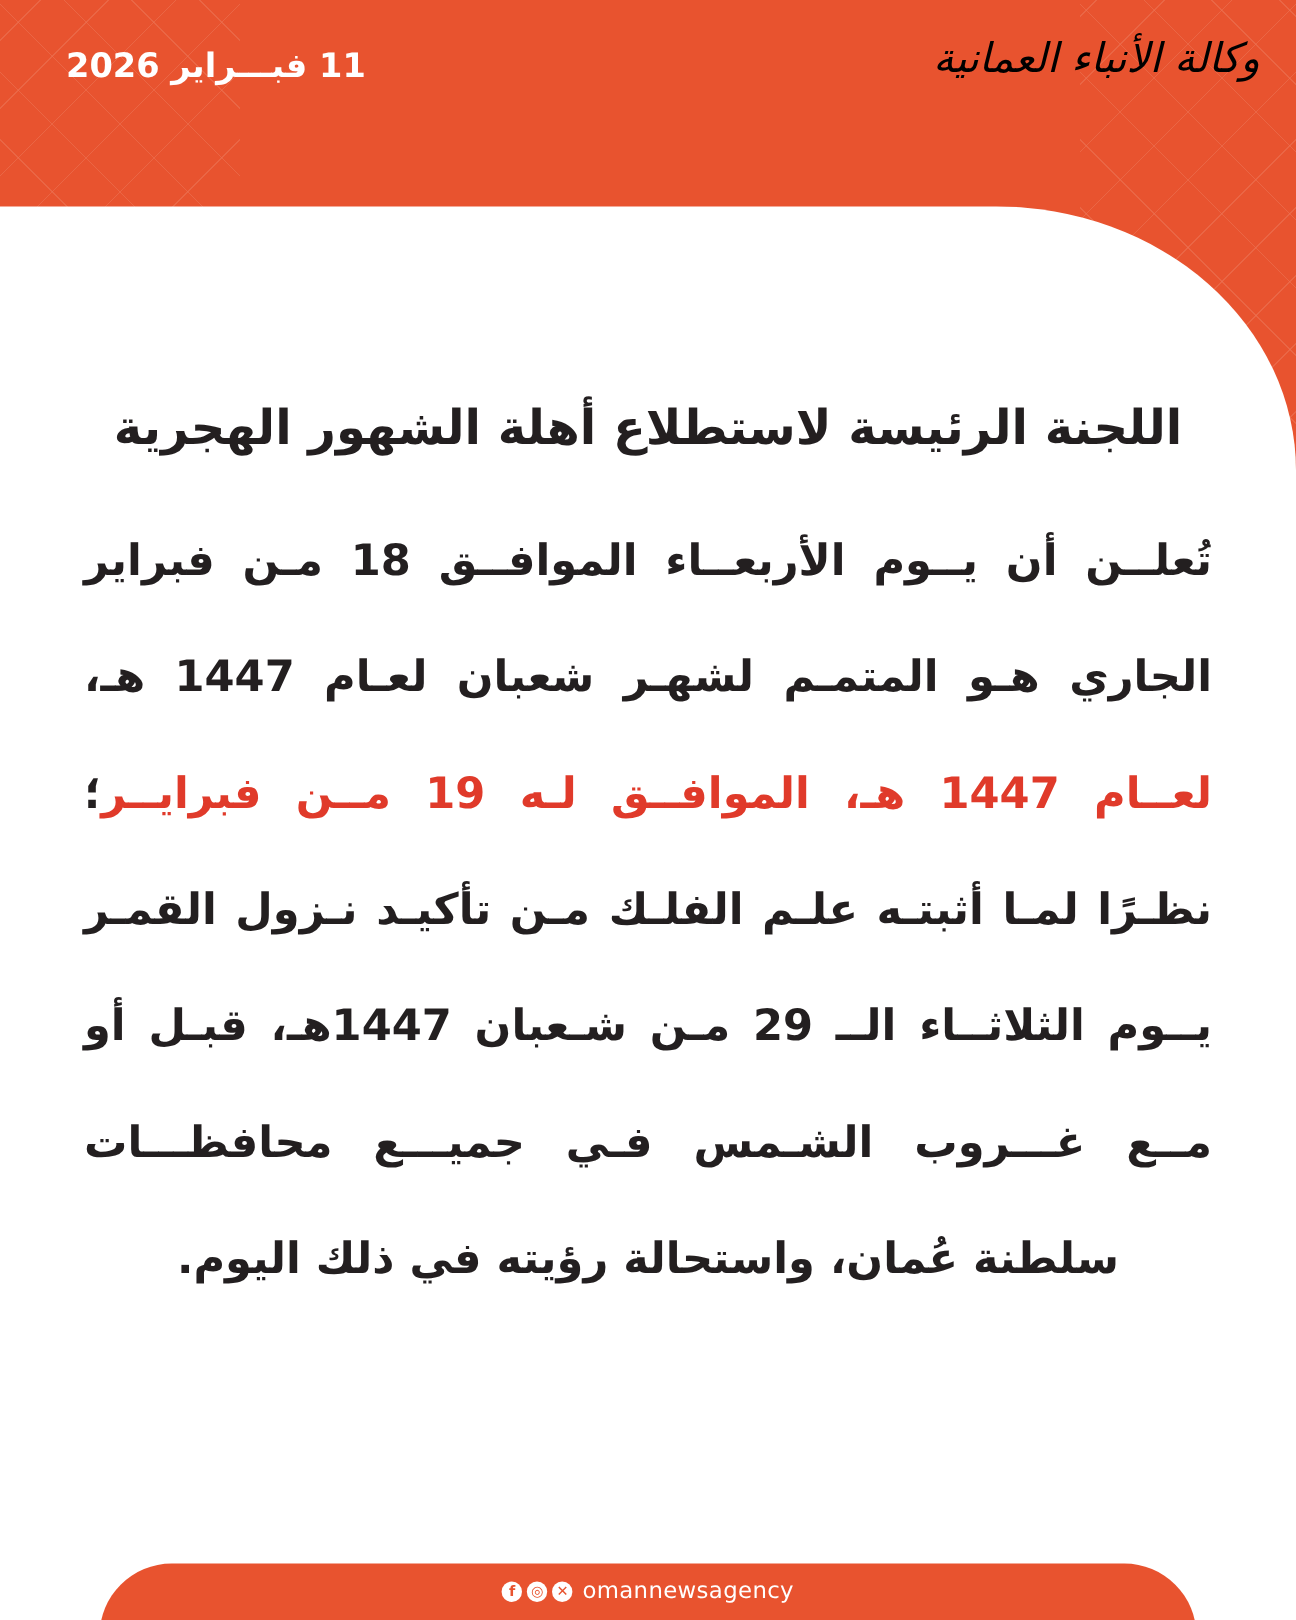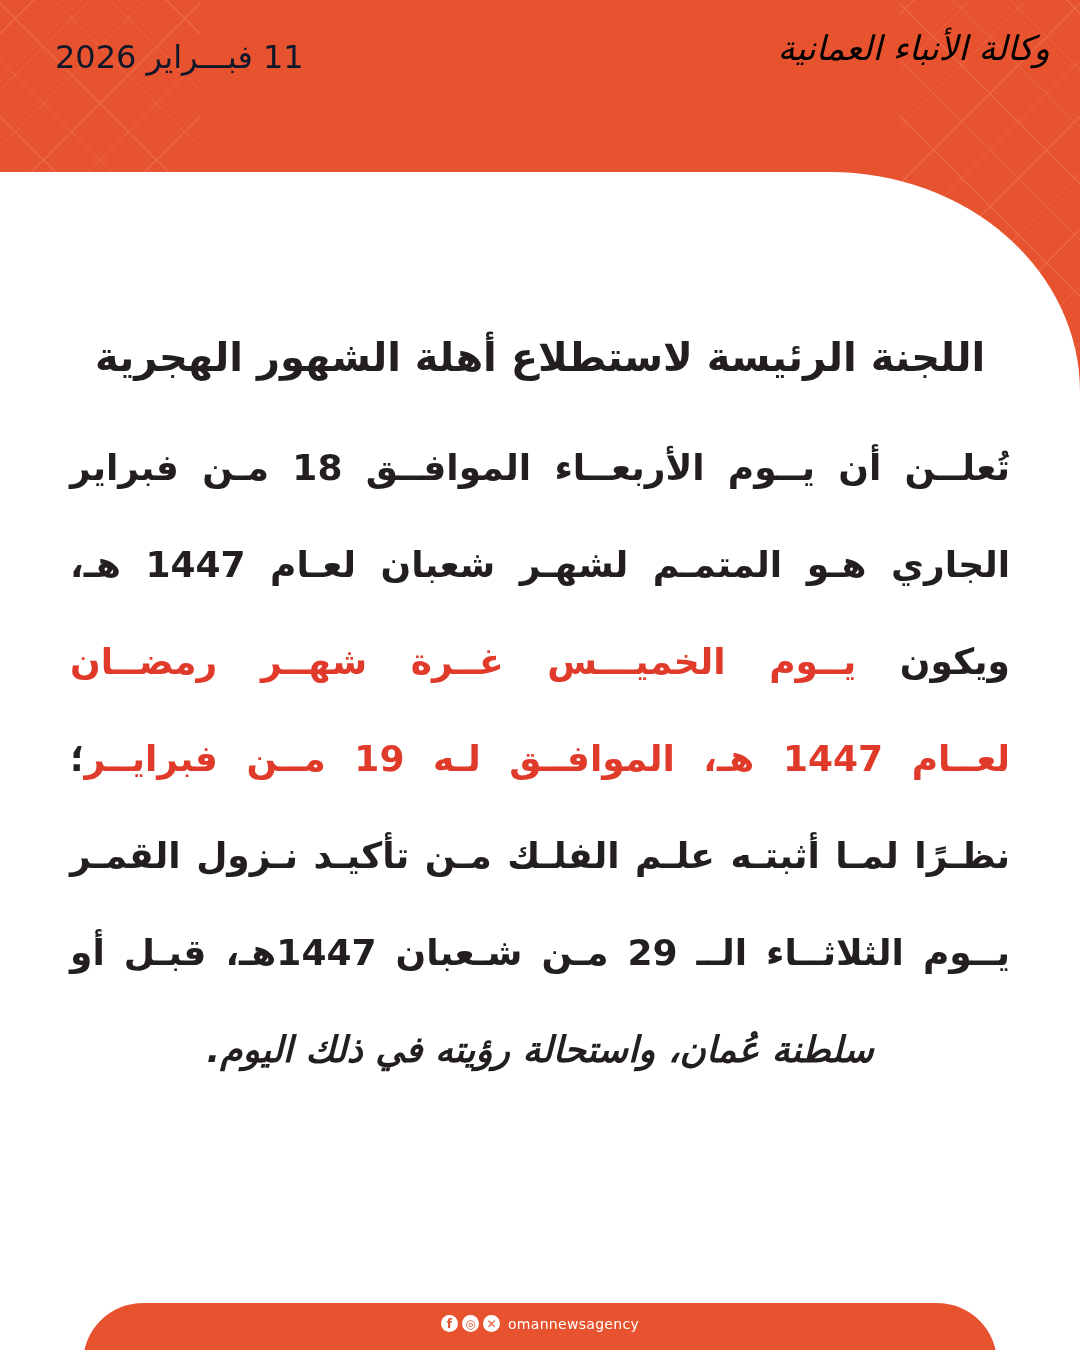--- a/index.html
+++ b/index.html
@@ -15,21 +15,21 @@
   .pattern {
     position: absolute; inset: 0; opacity: 0.18;
     background-image:
       repeating-linear-gradient(45deg, rgba(255,255,255,0.6) 0 1px, transparent 1px 40px),
       repeating-linear-gradient(-45deg, rgba(255,255,255,0.6) 0 1px, transparent 1px 40px);
   }
   .pattern.left { right: auto; width: 200px; }
   .pattern.right { left: auto; width: 180px; }
   .date {
     position: absolute; left: 55px; top: 38px;
-    color: #0f172a; font-weight: normal; font-size: 32px;
+    color: #ffffff; font-weight: bold; font-size: 28px;
     direction: rtl;
   }
   .logo {
     position: absolute; right: 30px; top: 28px;
     color: #000000; font-family: "DejaVu Serif", serif; font-size: 34px;
     direction: rtl; font-style: italic;
   }
   .panel {
     position: absolute; left: 0; top: 172px; width: 1080px; height: 1200px;
     background: #ffffff;
@@ -40,58 +40,58 @@
     direction: rtl; text-align: justify; text-align-last: justify;
     color: #231f20; font-weight: bold;
   }
   .title {
     text-align: left; text-align-last: center;
     font-size: 40px; line-height: 64px; margin: 0 0 30px 0;
   }
   .line {
     font-size: 36px; line-height: 97px; height: 97px; white-space: nowrap;
   }
-  .line.last { text-align: left; text-align-last: center; font-style: italic; }
+  .line.last { text-align: left; text-align-last: center; }
   .red { color: #e03a2a; }
   .footer {
     position: absolute; left: 83px; top: 1303px; width: 914px; height: 80px;
     background: #e8532f; border-radius: 60px 60px 0 0;
   }
   .social {
     position: absolute; left: 0; right: 0; top: 12px;
     display: flex; justify-content: center; align-items: center; gap: 4px;
     color: #ffffff;
   }
   .icon {
     width: 17px; height: 17px; border-radius: 50%; background: #ffffff;
     color: #e8532f; font-size: 12px; font-weight: bold;
     display: inline-flex; align-items: center; justify-content: center;
   }
-  .handle { font-size: 14px; margin-left: 4px; letter-spacing: 0.3px; }
+  .handle { font-size: 19px; margin-left: 4px; letter-spacing: 0.3px; }
 </style>
 </head>
 <body>
 
 <div class="header">
   <div class="pattern left"></div>
   <div class="pattern right"></div>
   <div class="date">11 فبـــراير 2026</div>
   <div class="logo">وكالة الأنباء العمانية</div>
 </div>
 
 <div class="panel"></div>
 
 <div class="content">
   <div class="title">اللجنة الرئيسة لاستطلاع أهلة الشهور الهجرية</div>
   <div class="line">تُعلــن أن يــوم الأربعــاء الموافــق 18 مـن فبراير</div>
   <div class="line">الجاري هـو المتمـم لشهـر شعبان لعـام 1447 هـ،</div>
-  <div class="line"><span>ويكون </span><span class="red">يــوم الخميـــس غــرة شهــر رمضــان</span></div>
   <div class="line"><span class="red">لعــام 1447 هـ، الموافــق لـه 19 مــن فبرايــر</span><span>؛</span></div>
   <div class="line">نظـرًا لمـا أثبتـه علـم الفلـك مـن تأكيـد نـزول القمـر</div>
   <div class="line">يــوم الثلاثــاء الــ 29 مـن شـعبان 1447هـ، قبـل أو</div>
+  <div class="line">مــع غـــروب الشـمس فـي جميـــع محافظـــات</div>
   <div class="line last">سلطنة عُمان، واستحالة رؤيته في ذلك اليوم.</div>
 </div>
 
 <div class="footer">
   <div class="social">
     <span class="icon">f</span>
     <span class="icon">◎</span>
     <span class="icon">✕</span>
     <span class="handle">omannewsagency</span>
   </div>

